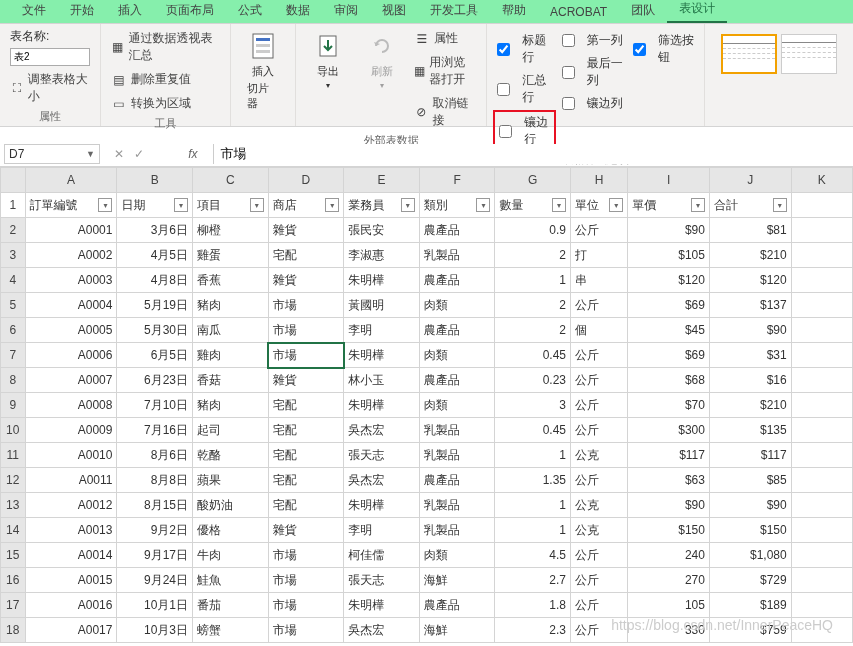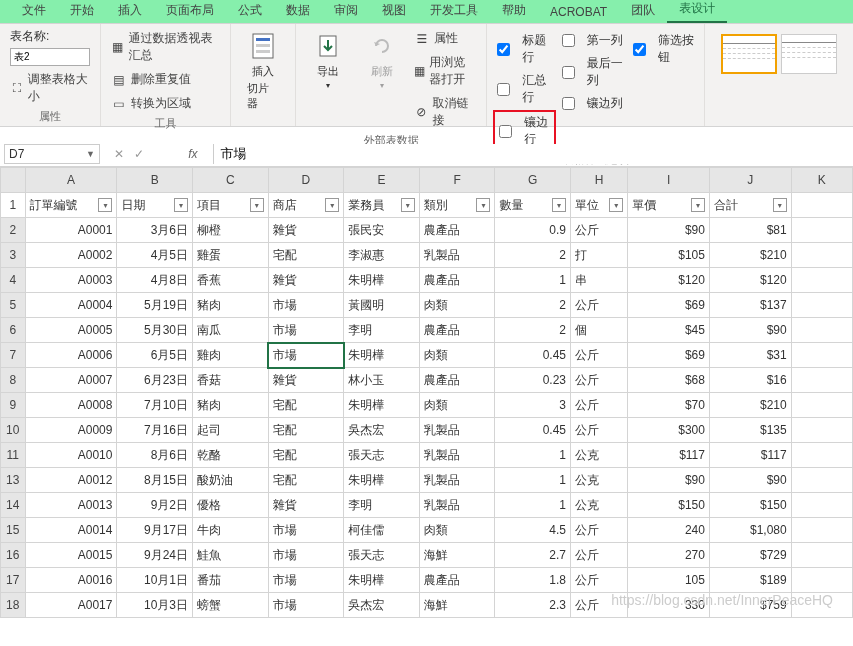--- a/index.html
+++ b/index.html
@@ -493,20 +493,34 @@
           <td class="">宅配</td>
           <td class="">張天志</td>
           <td class="">乳製品</td>
           <td class="num">1</td>
           <td class="">公克</td>
           <td class="num">$117</td>
           <td class="num">$117</td>
           <td></td>
         </tr>
         <tr>
+          <td class="rowhdr">12</td>
+          <td class="num">A0011</td>
+          <td class="num">8月8日</td>
+          <td class="">蘋果</td>
+          <td class="">宅配</td>
+          <td class="">吳杰宏</td>
+          <td class="">農產品</td>
+          <td class="num">1.35</td>
+          <td class="">公斤</td>
+          <td class="num">$63</td>
+          <td class="num">$85</td>
+          <td></td>
+        </tr>
+        <tr>
           <td class="rowhdr">13</td>
           <td class="num">A0012</td>
           <td class="num">8月15日</td>
           <td class="">酸奶油</td>
           <td class="">宅配</td>
           <td class="">朱明樺</td>
           <td class="">乳製品</td>
           <td class="num">1</td>
           <td class="">公克</td>
           <td class="num">$90</td>

